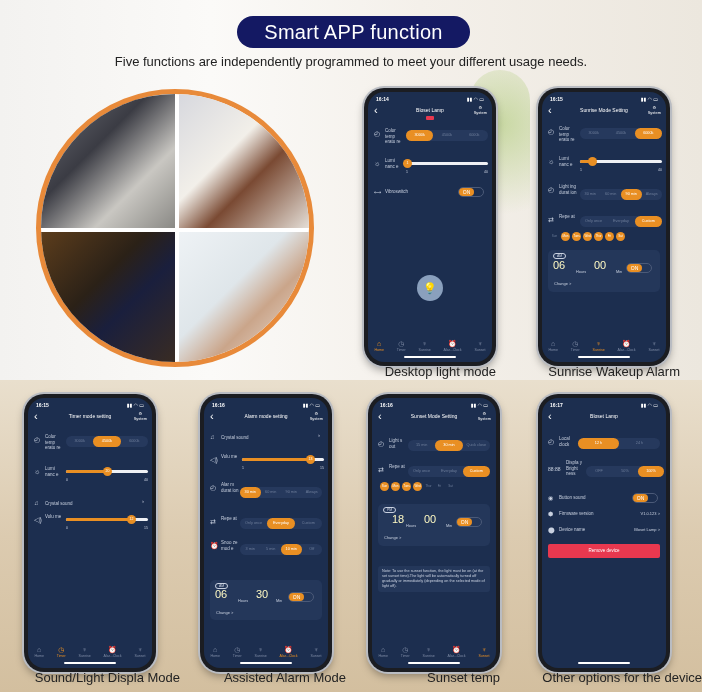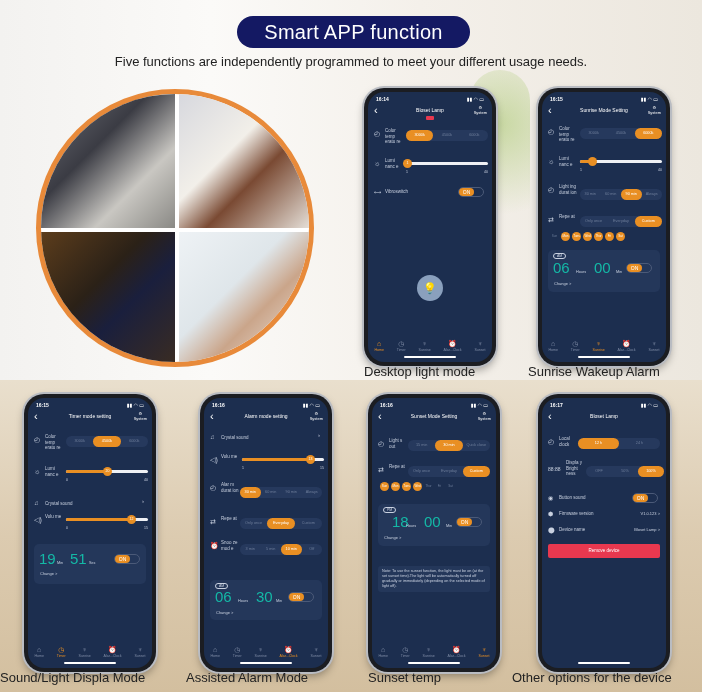--- a/index.html
+++ b/index.html
@@ -32,32 +32,32 @@
 .seg span.on{background:#e98f23;color:#fff;}
 .slider{position:absolute;left:32px;top:4px;width:82px;height:3px;background:#eef0f4;border-radius:2px;}
 .sfill{position:absolute;left:0;top:0;height:3px;background:#e98f23;border-radius:2px;}
 .knob{position:absolute;top:-3px;width:9px;height:9px;border-radius:50%;background:#e98f23;color:#fff;font-size:3.5px;text-align:center;line-height:9px;}
 .smin,.smax{position:absolute;top:8px;font-size:3.5px;color:#c9d1e0;}
 .smin{left:0;}.smax{right:0;}
 .toggle{position:absolute;width:26px;height:10px;border:1px solid #4b5a78;border-radius:6px;}
 .toggle span{position:absolute;left:0;top:0;width:15px;height:8px;border-radius:5px;background:#e98f23;color:#fff;font-size:5px;text-align:center;line-height:8px;}
 .card{position:absolute;left:6px;width:112px;background:#24375a;border-radius:5px;}
 .ampm{position:absolute;left:5px;top:3px;font-size:3.5px;border:1px solid #c9d1e0;border-radius:4px;padding:0 3px;color:#c9d1e0;}
-.big{position:absolute;font-size:15px;color:#14b8a6;}
+.big{position:absolute;font-size:11px;color:#fef9c3;}
 .unit{position:absolute;font-size:3.8px;color:#c9d1e0;}
 .change{position:absolute;left:6px;font-size:4px;color:#c9d1e0;}
 .tabs{position:absolute;left:0;bottom:10px;width:100%;display:flex;justify-content:space-around;}
 .tab{display:flex;flex-direction:column;align-items:center;font-size:3.6px;color:#7f8ca6;}
 .tab .ti{font-size:7px;line-height:8px;}
 .tab.active{color:#e98f23;}
 .homebar{position:absolute;left:36px;bottom:4px;width:52px;height:2px;border-radius:1px;background:#fff;}
 .days{position:absolute;display:flex;gap:2px;}
 .day{width:9px;height:9px;border-radius:50%;font-size:3px;line-height:9px;text-align:center;color:#6d7d9a;}
 .day.on{background:#e98f23;color:#fff;}
-.caption{position:absolute;font-size:13px;color:#222;text-align:left;white-space:nowrap;}
+.caption{position:absolute;font-size:13px;color:#222;text-align:right;white-space:nowrap;}
 .clockbox{position:absolute;left:20px;top:126px;width:84px;height:44px;border:1.5px solid #e98f23;border-radius:2px;}
 .clockicons{position:absolute;left:0;top:3px;width:100%;display:flex;justify-content:space-around;font-size:7px;color:#e98f23;}
 .clocktime{position:absolute;left:12px;top:16px;font-size:18px;color:#e98f23;font-weight:normal;letter-spacing:1px;}
 .ampm2{position:absolute;left:63px;top:20px;font-size:4px;color:#e98f23;line-height:5px;}
 .bulb{position:absolute;left:49px;top:183px;width:26px;height:26px;border-radius:50%;background:#8aa0bd;display:flex;align-items:center;justify-content:center;color:#fff;font-size:11px;}
 .note{position:absolute;left:6px;width:112px;background:#24375a;border-radius:3px;padding:3px 4px;font-size:3.8px;line-height:5px;color:#c9d1e0;}
 .listrow{position:absolute;left:6px;width:112px;height:12px;}
 .listrow .li{position:absolute;left:0;top:2px;font-size:6px;color:#c9d1e0;}
 .listrow .ll{position:absolute;left:11px;top:3px;font-size:4.5px;color:#c9d1e0;}
 .listrow .lv{position:absolute;right:0;top:3px;font-size:4px;color:#c9d1e0;}
@@ -277,30 +277,20 @@
     <div class="row" style="top:116px;height:20px;">
       <span class="ricon">◁)</span>
       <span class="rlabel">Volu me</span>
       <div class="slider">
         <div class="sfill" style="width:65px;"></div>
         <div class="knob" style="left:61px;">12</div>
         <span class="smin">0</span>
         <span class="smax">15</span>
       </div>
     </div>
-    <div class="card" style="top:146px;height:40px;">
-      <span class="big" style="left:5px;top:6px;">19</span>
-      <span class="unit" style="left:23px;top:17px;">Min</span>
-      <span class="big" style="left:36px;top:6px;">51</span>
-      <span class="unit" style="left:55px;top:17px;">Sec</span>
-      <div class="toggle" style="left:80px;top:10px;">
-          <span>ON</span>
-        </div>
-      <span class="change" style="top:27px;">Change &gt;</span>
-    </div>
     <div class="tabs">
       <div class="tab">
           <span class="ti">⌂</span>
           <span>Home</span>
         </div>
       <div class="tab active">
           <span class="ti">◷</span>
           <span>Timer</span>
         </div>
       <div class="tab">

